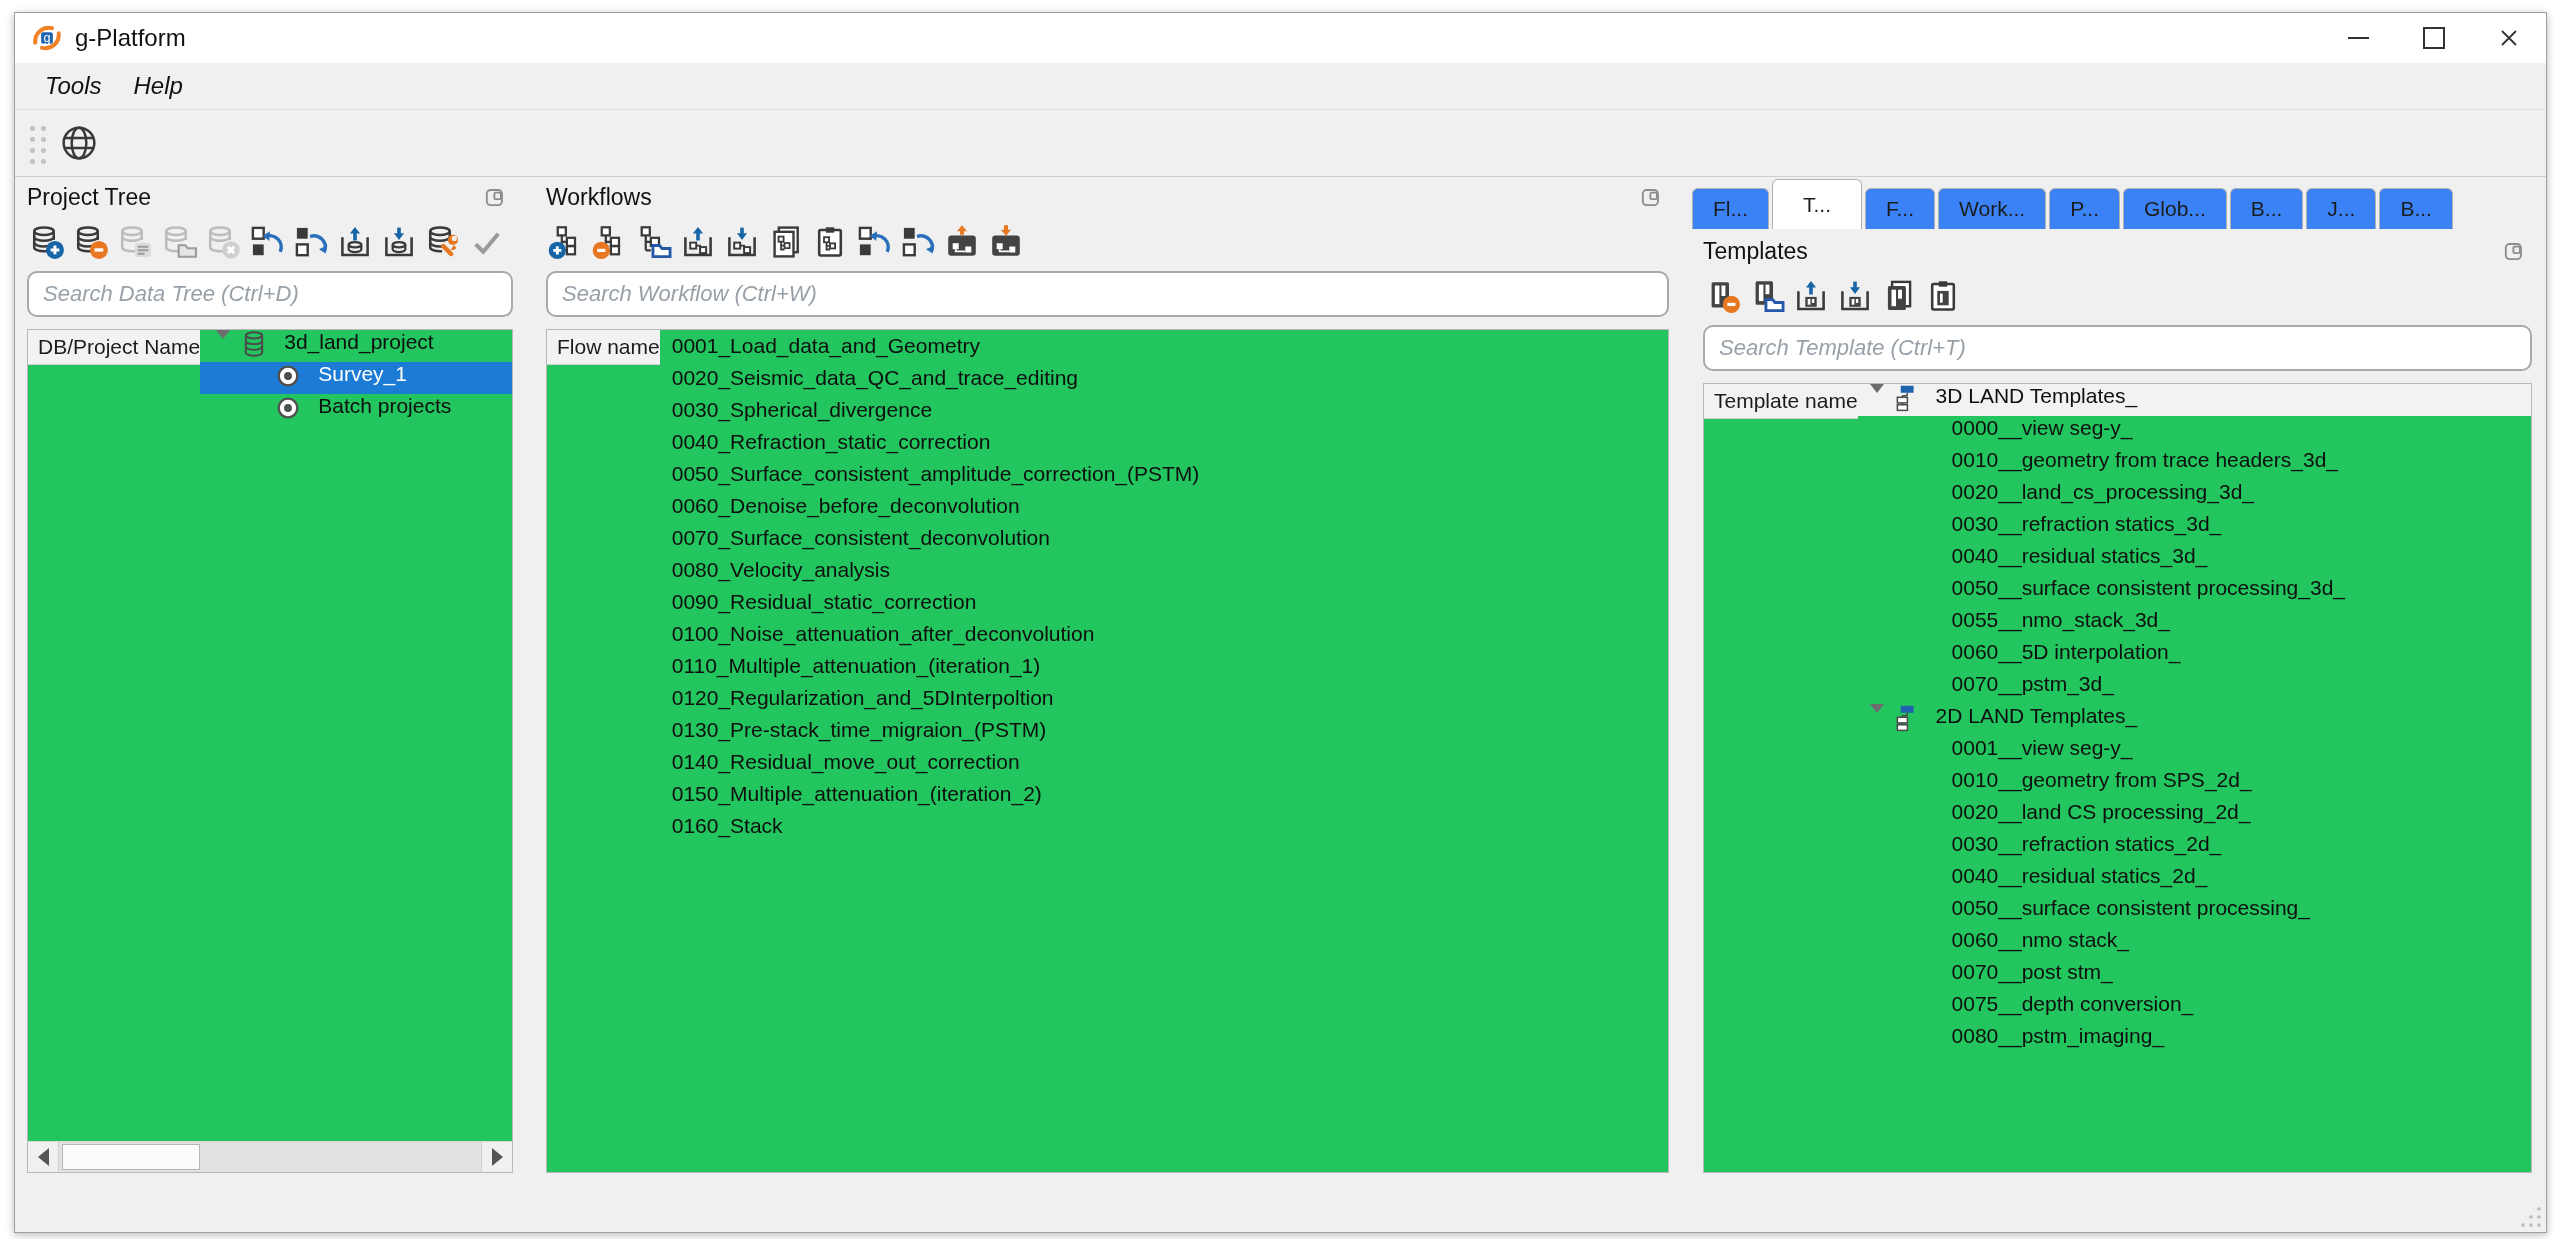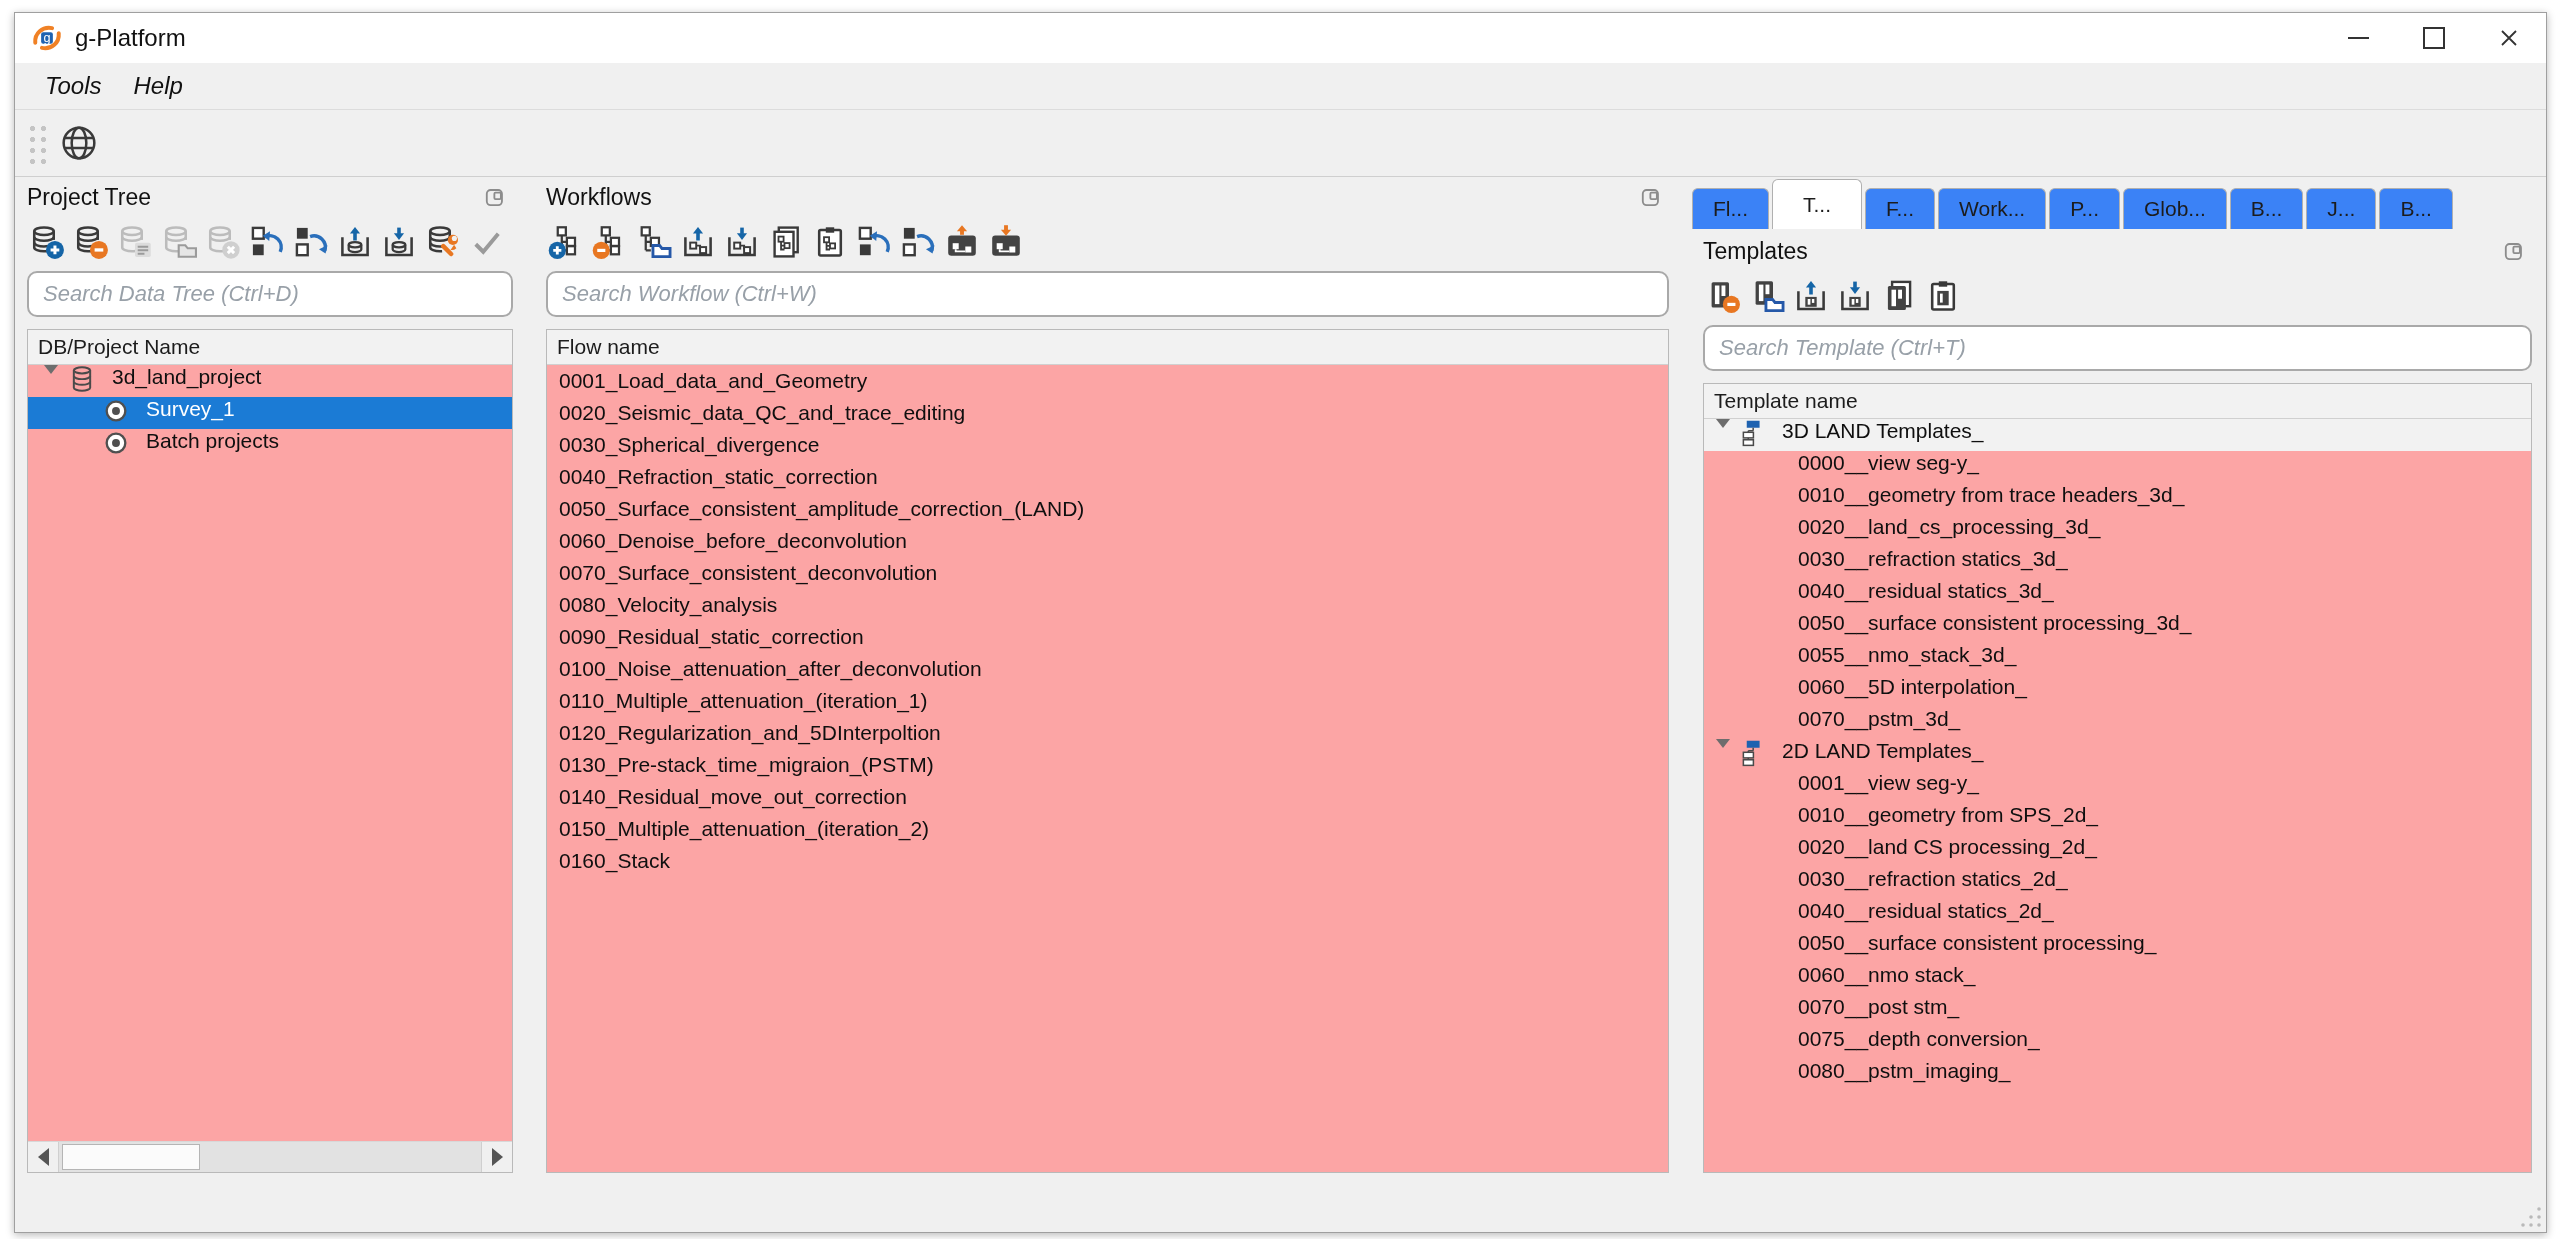--- a/index.html
+++ b/index.html
@@ -28,21 +28,21 @@
   .dock-left{left:12px;width:486px;}
   .dock-center{left:519px;width:1147px;padding:0 12px;box-sizing:border-box;}
   .dock-right{left:1674px;width:857px;}
   .panel-head{height:36px;display:flex;align-items:center;flex:0 0 auto;}
   .panel-title{font-size:23px;color:#111;}
   .float-btn{margin-left:auto;margin-right:4px;display:inline-flex;}
   .float-btn svg{width:26px;height:26px;}
   .icons-row{height:54px;display:flex;align-items:center;gap:4px;flex:0 0 auto;}
   .search{height:46px;border:2px solid #a9a9a9;border-radius:10px;background:#fff;font-family:"Liberation Sans",sans-serif;font-size:22px;color:#333;padding:0 14px;margin:2px 0 12px 0;width:100%;box-sizing:border-box;outline:none;flex:0 0 auto;}
   ::placeholder{color:#98a0a8;opacity:1;font-style:italic;}
-  .list-box{flex:1 1 auto;background:#fca5a5;border:1px solid #b9b9b9;position:relative;display:flex;flex-direction:column;overflow:hidden;}
+  .list-box{flex:1 1 auto;background:#22c55e;border:1px solid #b9b9b9;position:relative;display:flex;flex-direction:row;overflow:hidden;}
   .list-header{height:34px;line-height:34px;background:#f2f2f2;border-bottom:1px solid #d0d0d0;font-size:21px;color:#1c1c1c;padding-left:10px;flex:0 0 auto;}
   .rows{flex:1 1 auto;overflow:hidden;}
   .lrow{height:32px;line-height:32px;font-size:21px;color:#0f0f0f;padding-left:12px;white-space:nowrap;}
   
   .trow{height:32px;display:flex;align-items:flex-start;font-size:21px;color:#0f0f0f;white-space:nowrap;}
   .exp{width:0;height:0;border-left:7px solid transparent;border-right:7px solid transparent;border-top:9px solid #6d6d6d;margin:0 10px 0 16px;flex:0 0 auto;}
   .ticn{display:inline-flex;margin-right:10px;flex:0 0 auto;}
   .ticn svg{width:28px;height:28px;}
   .trow.child{padding-left:74px;}
   .trow.selected{background:#1b7bd5;color:#fff;}
@@ -420,21 +420,21 @@
     </div>
     <input class="search" type="text" placeholder="Search Workflow (Ctrl+W)" style="">
     <div class="list-box">
       <div class="list-header">Flow name</div>
       <div class="rows">
 
       <div class="lrow">0001_Load_data_and_Geometry</div>
           <div class="lrow">0020_Seismic_data_QC_and_trace_editing</div>
           <div class="lrow">0030_Spherical_divergence</div>
           <div class="lrow">0040_Refraction_static_correction</div>
-          <div class="lrow">0050_Surface_consistent_amplitude_correction_(LAND)</div>
+          <div class="lrow">0050_Surface_consistent_amplitude_correction_(PSTM)</div>
           <div class="lrow">0060_Denoise_before_deconvolution</div>
           <div class="lrow">0070_Surface_consistent_deconvolution</div>
           <div class="lrow">0080_Velocity_analysis</div>
           <div class="lrow">0090_Residual_static_correction</div>
           <div class="lrow">0100_Noise_attenuation_after_deconvolution</div>
           <div class="lrow">0110_Multiple_attenuation_(iteration_1)</div>
           <div class="lrow">0120_Regularization_and_5DInterpoltion</div>
           <div class="lrow">0130_Pre-stack_time_migraion_(PSTM)</div>
           <div class="lrow">0140_Residual_move_out_correction</div>
           <div class="lrow">0150_Multiple_attenuation_(iteration_2)</div>

